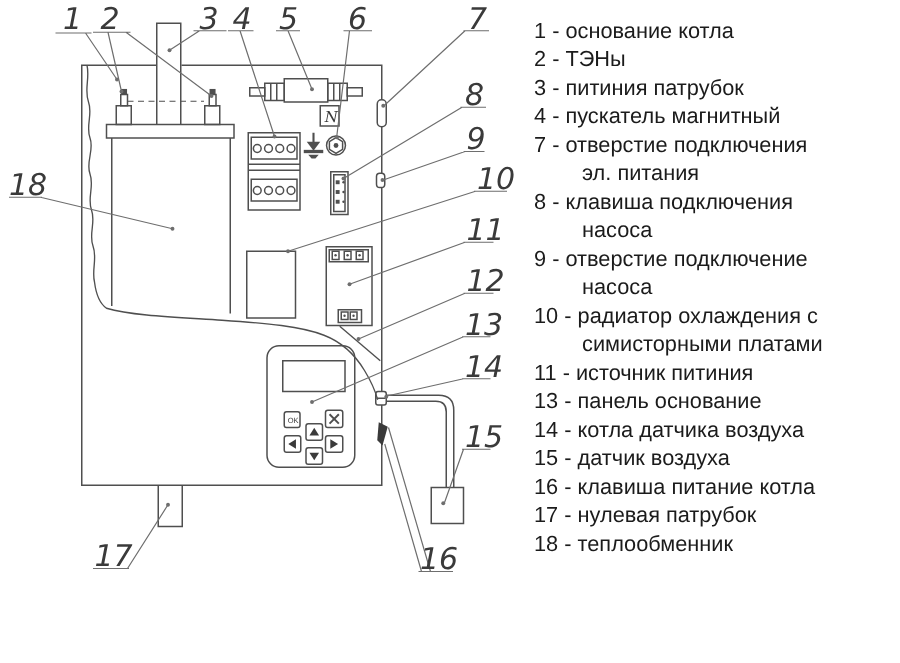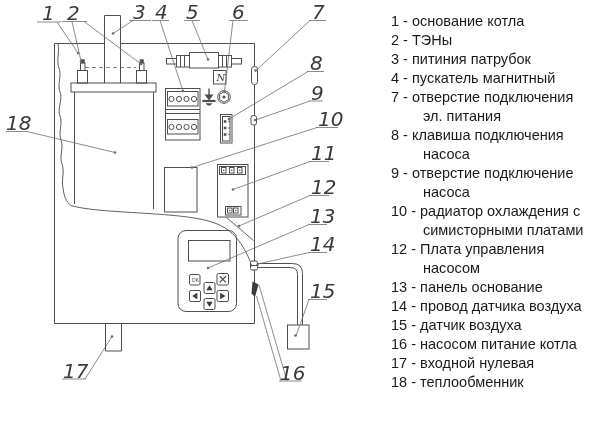--- a/index.html
+++ b/index.html
@@ -1,21 +1,21 @@
 <!DOCTYPE html>
 <html><head>
 <meta charset="utf-8">
 <style>
   html,body{margin:0;padding:0;}
   body{width:600px;height:442px;background:#ffffff;font-family:"Liberation Sans",sans-serif;overflow:hidden;}
   .stage{position:relative;width:600px;height:442px;background:#ffffff;}
   .drawing{position:absolute;left:0;top:0;}
   .legend{position:absolute;left:356px;top:12px;width:242px;color:#1b1b1b;
           font-size:14.5px;line-height:19px;}
-  .legend-item{white-space:pre-line;padding-left:32px;text-indent:-32px;margin-left:35px;}
+  .legend-item{white-space:pre-line;padding-left:32px;text-indent:-32px;}
   .callout-num{font-family:"DejaVu Sans",sans-serif;font-style:italic;font-size:20px;fill:#3a3a3a;}
   .nlabel{font-family:"DejaVu Serif",serif;font-style:italic;font-size:10px;fill:#3a3a3a;}
   .oklabel{font-size:5px;fill:#3a3a3a;font-family:"Liberation Sans",sans-serif;}
 </style>
 </head>
 <body>
 
 <div class="stage">
 
 <svg class="drawing" width="360" height="442" viewBox="0 0 360 442" xmlns="http://www.w3.org/2000/svg">
@@ -234,23 +234,22 @@
   <div class="legend-item"><span>3</span><span> - </span><span>питиния патрубок</span></div>
   <div class="legend-item"><span>4</span><span> - </span><span>пускатель магнитный</span></div>
   <div class="legend-item"><span>7</span><span> - </span><span>отверстие подключения
 эл. питания</span></div>
   <div class="legend-item"><span>8</span><span> - </span><span>клавиша подключения
 насоса</span></div>
   <div class="legend-item"><span>9</span><span> - </span><span>отверстие подключение
 насоса</span></div>
   <div class="legend-item"><span>10</span><span> - </span><span>радиатор охлаждения с
 симисторными платами</span></div>
-  <div class="legend-item"><span>12</span><span> - </span><span>Плата управления
-насосом</span></div>
+  <div class="legend-item"><span>11</span><span> - </span><span>источник питиния</span></div>
   <div class="legend-item"><span>13</span><span> - </span><span>панель основание</span></div>
-  <div class="legend-item"><span>14</span><span> - </span><span>провод датчика воздуха</span></div>
+  <div class="legend-item"><span>14</span><span> - </span><span>котла датчика воздуха</span></div>
   <div class="legend-item"><span>15</span><span> - </span><span>датчик воздуха</span></div>
-  <div class="legend-item"><span>16</span><span> - </span><span>насосом питание котла</span></div>
-  <div class="legend-item"><span>17</span><span> - </span><span>входной нулевая</span></div>
+  <div class="legend-item"><span>16</span><span> - </span><span>клавиша питание котла</span></div>
+  <div class="legend-item"><span>17</span><span> - </span><span>нулевая патрубок</span></div>
   <div class="legend-item"><span>18</span><span> - </span><span>теплообменник</span></div>
 </div>
 
 </div>
 
 </body></html>

